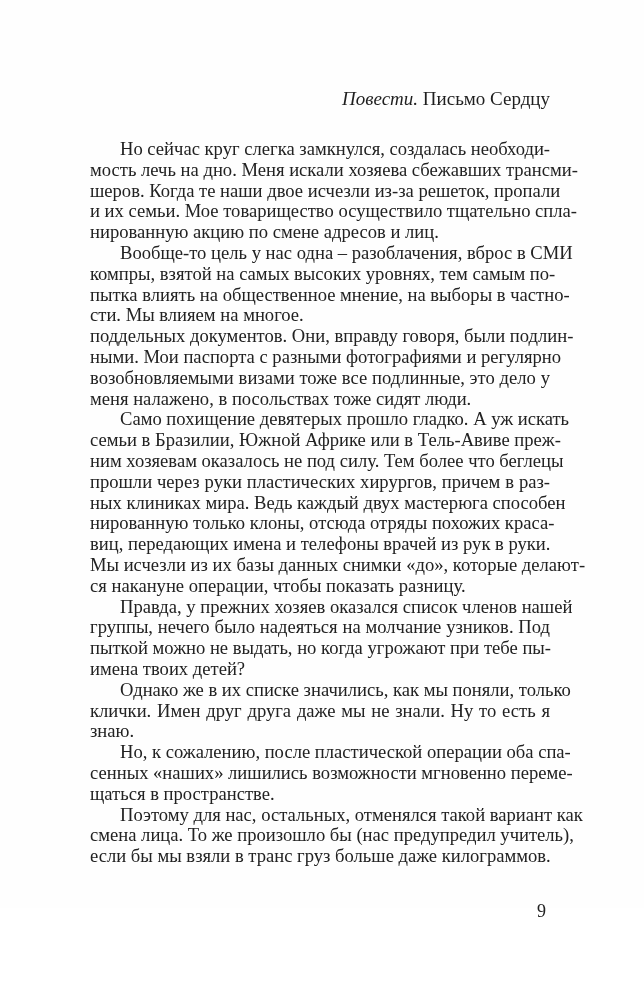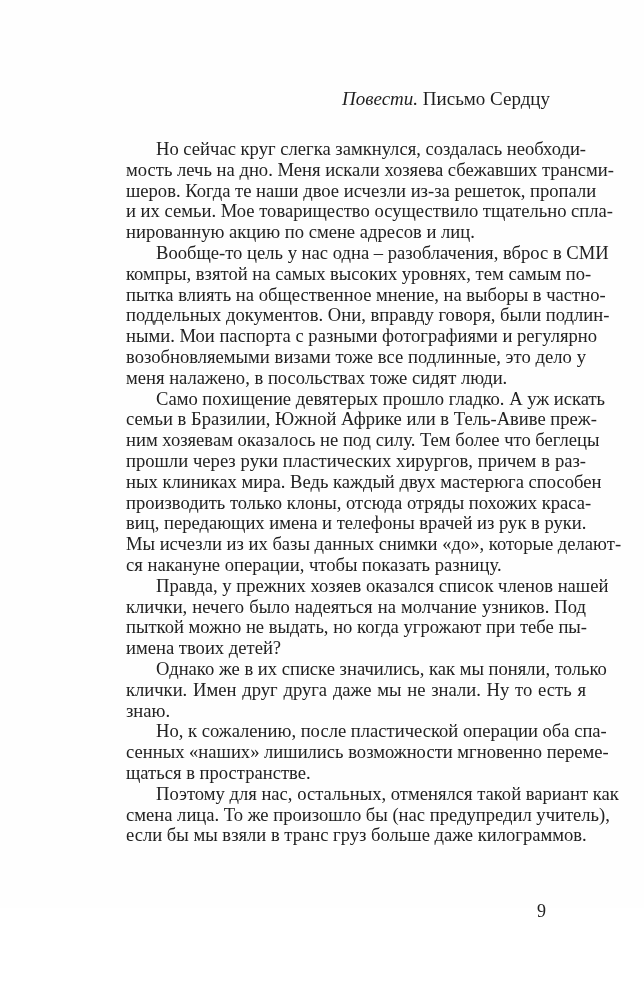--- a/index.html
+++ b/index.html
@@ -35,21 +35,20 @@
       font-style: italic;
     }
     .body-text {
       position: absolute;
       left: 90px;
       top: 139px;
       width: 460px;
       font-size: 18.6px;
       line-height: 20.8px;
       color: #222;
-      margin-left: 36px;
     }
     .line {
       display: block;
       height: 20.8px;
       white-space: nowrap;
       text-align: justify;
       text-align-last: justify;
       overflow: visible;
     }
     .line.indent {
@@ -81,41 +80,42 @@
         <span class="line indent">Но сейчас круг слегка замкнулся, создалась необходи-</span>
         <span class="line">мость лечь на дно. Меня искали хозяева сбежавших трансми-</span>
         <span class="line">шеров. Когда те наши двое исчезли из-за решеток, пропали</span>
         <span class="line">и их семьи. Мое товарищество осуществило тщательно спла-</span>
         <span class="line last">нированную акцию по смене адресов и лиц.</span>
       </div>
       <div class="paragraph">
         <span class="line indent">Вообще-то цель у нас одна – разоблачения, вброс в СМИ</span>
         <span class="line">компры, взятой на самых высоких уровнях, тем самым по-</span>
         <span class="line">пытка влиять на общественное мнение, на выборы в частно-</span>
+        <span class="line last">сти. Мы влияем на многое.</span>
       </div>
       <div class="paragraph">
         <span class="line">поддельных документов. Они, вправду говоря, были подлин-</span>
         <span class="line">ными. Мои паспорта с разными фотографиями и регулярно</span>
         <span class="line">возобновляемыми визами тоже все подлинные, это дело у</span>
         <span class="line last">меня налажено, в посольствах тоже сидят люди.</span>
       </div>
       <div class="paragraph">
         <span class="line indent">Само похищение девятерых прошло гладко. А уж искать</span>
         <span class="line">семьи в Бразилии, Южной Африке или в Тель-Авиве преж-</span>
         <span class="line">ним хозяевам оказалось не под силу. Тем более что беглецы</span>
         <span class="line">прошли через руки пластических хирургов, причем в раз-</span>
         <span class="line">ных клиниках мира. Ведь каждый двух мастерюга способен</span>
-        <span class="line">производить только клоны, отсюда отряды похожих краса-</span>
+        <span class="line">нированную только клоны, отсюда отряды похожих краса-</span>
         <span class="line">виц, передающих имена и телефоны врачей из рук в руки.</span>
         <span class="line">Мы исчезли из их базы данных снимки «до», которые делают-</span>
         <span class="line last">ся накануне операции, чтобы показать разницу.</span>
       </div>
       <div class="paragraph">
         <span class="line indent">Правда, у прежних хозяев оказался список членов нашей</span>
-        <span class="line">клички, нечего было надеяться на молчание узников. Под</span>
+        <span class="line">группы, нечего было надеяться на молчание узников. Под</span>
         <span class="line">пыткой можно не выдать, но когда угрожают при тебе пы-</span>
         <span class="line last">имена твоих детей?</span>
       </div>
       <div class="paragraph">
         <span class="line indent">Однако же в их списке значились, как мы поняли, только</span>
         <span class="line">клички. Имен друг друга даже мы не знали. Ну то есть я</span>
         <span class="line last">знаю.</span>
       </div>
       <div class="paragraph">
         <span class="line indent">Но, к сожалению, после пластической операции оба спа-</span>

